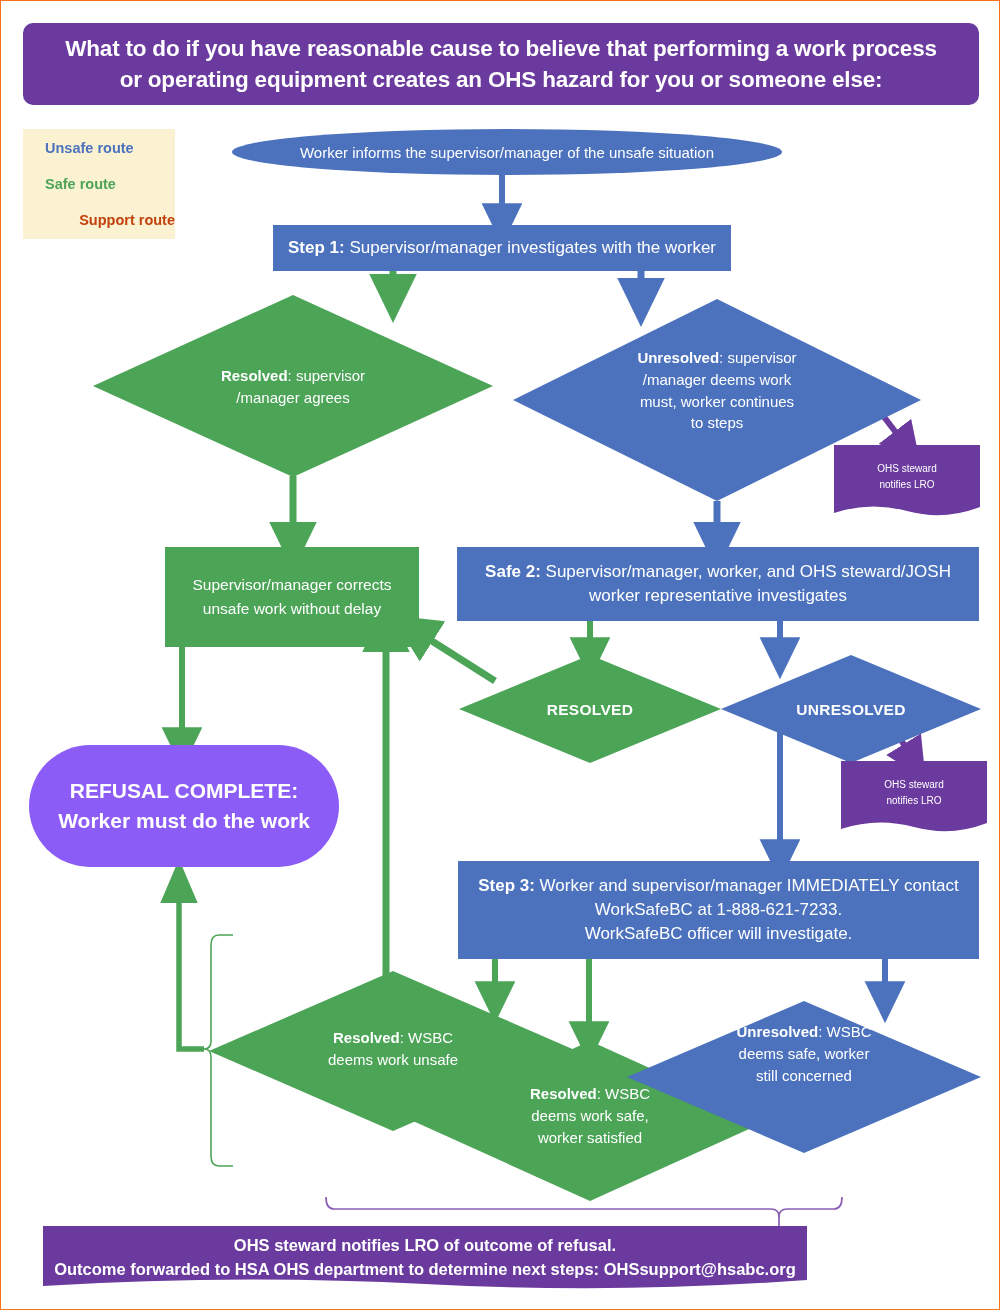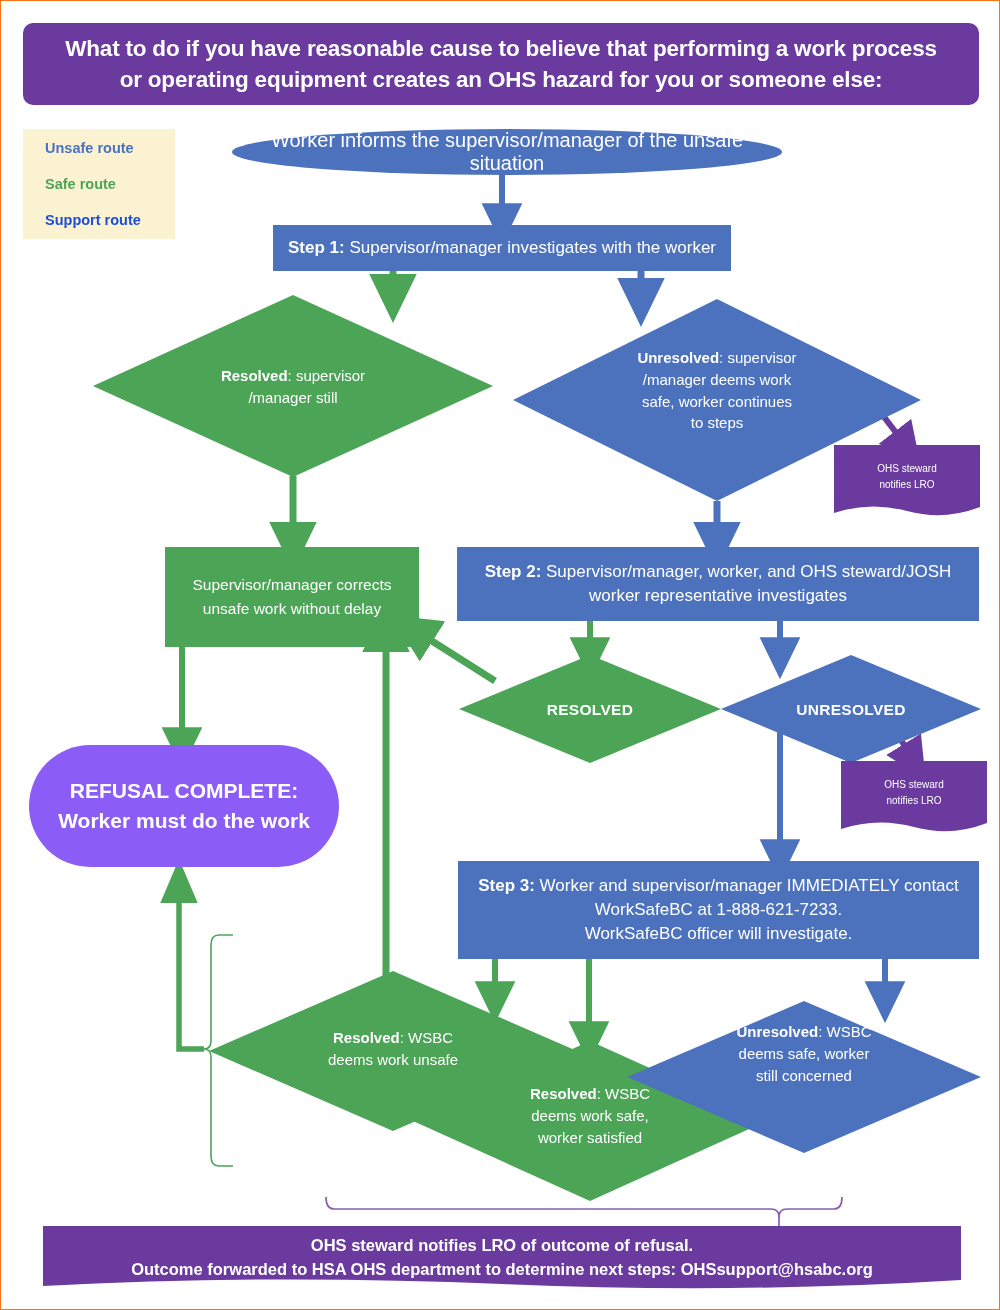--- a/index.html
+++ b/index.html
@@ -26,21 +26,21 @@
     background:#FBF2D2;
     padding:12px 0 12px 22px;
     display:flex;flex-direction:column;justify-content:space-between;
   }
   .legend-item{font-size:14.5px;font-weight:bold;line-height:1;}
   
   .node{
     display:flex;align-items:center;justify-content:center;
     text-align:center;color:#ffffff;
   }
-  .ellipse{background:#4C72BE;border-radius:50%;font-size:20px;}
+  .ellipse{background:#4C72BE;border-radius:50%;font-size:15px;}
   .rect-blue{background:#4C72BE;font-size:17px;line-height:1.4;padding:4px 14px;}
   .rect-green{background:#4CA457;font-size:15.5px;line-height:1.55;padding:4px 14px;}
   .pill-green{background:#8b5cf6;border-radius:70px;font-size:21px;font-weight:bold;line-height:1.45;}
   
   .diamond{position:absolute;text-decoration:underline;}
   .diamond svg{position:absolute;inset:0;width:100%;height:100%;}
   .diamond .dtext{
     position:absolute;left:0;right:0;
     text-align:center;color:#fff;font-size:15px;line-height:1.45;
     z-index:3;
@@ -124,51 +124,51 @@
     <div class="abs banner banner-top" style="left:22px;top:22px;width:956px;height:82px;">
       <div>
         <div>What to do if you have reasonable cause to believe that performing a work process</div>
         <div>or operating equipment creates an OHS hazard for you or someone else:</div>
       </div>
     </div>
 
     <div class="abs legend" style="left:22px;top:128px;width:152px;height:110px;">
       <div class="legend-item" style="color:#4C72BE;">Unsafe route</div>
       <div class="legend-item" style="color:#4CA457;">Safe route</div>
-      <div class="legend-item" style="color:#1d4ed8;">Support route</div>
+      <div class="legend-item" style="color:#c2410c;text-align:right;">Support route</div>
     </div>
 
     <div class="abs node ellipse" style="left:231px;top:128px;width:550px;height:46px;">
       <span>Worker informs the supervisor/manager of the unsafe situation</span>
     </div>
 
     <div class="abs node rect-blue" style="left:272px;top:224px;width:458px;height:46px;">
       <span>
         <b class="w">Step 1:</b><span> Supervisor/manager investigates with the worker</span>
       </span>
     </div>
 
     <div class="diamond" style="left:92px;top:294px;width:400px;height:182px;">
       <svg viewBox="0 0 400 182" preserveAspectRatio="none">
           <polygon points="200,0 400,91 200,182 0,91" fill="#4CA457"></polygon>
         </svg>
       <div class="dtext" style="top:70px;">
         <b class="w">Resolved</b><span>: supervisor</span><br>
-        <span>/manager still</span>
+        <span>/manager agrees</span>
       </div>
     </div>
 
     <div class="diamond" style="left:512px;top:298px;width:408px;height:202px;">
       <svg viewBox="0 0 408 202" preserveAspectRatio="none">
           <polygon points="204,0 408,101 204,202 0,101" fill="#4C72BE"></polygon>
         </svg>
       <div class="dtext" style="top:48px;">
         <b class="w">Unresolved</b><span>: supervisor</span><br>
         <span>/manager deems work</span><br>
-        <span>safe, worker continues</span><br>
+        <span>must, worker continues</span><br>
         <span>to steps</span>
       </div>
     </div>
 
     <div class="docshape" style="left:833px;top:444px;width:146px;height:72px;">
       <svg viewBox="0 0 146 72" preserveAspectRatio="none">
         <path d="M0,0 L146,0 L146,62 Q110,76 73,66 Q36,56 0,68 Z" fill="#6B3A9E"></path>
       </svg>
       <div class="dtxt">
         <span>OHS steward</span><br>
@@ -178,21 +178,21 @@
 
     <div class="abs node rect-green" style="left:164px;top:546px;width:254px;height:100px;">
       <span>
         <span>Supervisor/manager corrects</span><br>
         <span>unsafe work without delay</span>
       </span>
     </div>
 
     <div class="abs node rect-blue" style="left:456px;top:546px;width:522px;height:74px;">
       <span>
-        <b class="w">Step 2:</b><span> Supervisor/manager, worker, and OHS steward/JOSH</span><br>
+        <b class="w">Safe 2:</b><span> Supervisor/manager, worker, and OHS steward/JOSH</span><br>
         <span>worker representative investigates</span>
       </span>
     </div>
 
     <div class="diamond" style="left:458px;top:654px;width:262px;height:108px;">
       <svg viewBox="0 0 262 108" preserveAspectRatio="none">
           <polygon points="131,0 262,54 131,108 0,54" fill="#4CA457"></polygon>
         </svg>
       <div class="dtext big" style="top:44px;">
         <span>RESOLVED</span>
@@ -258,21 +258,21 @@
       <svg viewBox="0 0 354 152" preserveAspectRatio="none">
           <polygon points="177,0 354,76 177,152 0,76" fill="#4C72BE"></polygon>
         </svg>
       <div class="dtext" style="top:20px;">
         <b class="w">Unresolved</b><span>: WSBC</span><br>
         <span>deems safe, worker</span><br>
         <span>still concerned</span>
       </div>
     </div>
 
-    <div class="abs" style="left:42px;top:1225px;width:918px;height:64px;">
+    <div class="abs" style="left:42px;top:1225px;width:764px;height:64px;">
       <svg style="position:absolute;inset:0;width:100%;height:100%;" viewBox="0 0 918 64" preserveAspectRatio="none">
         <path d="M0,0 L918,0 L918,54 Q690,68 459,58 Q229,48 0,60 Z" fill="#6B3A9E"></path>
       </svg>
       <div style="position:absolute;left:0;right:0;top:8px;text-align:center;color:#fff;font-weight:bold;font-size:16.5px;line-height:1.45;">
         <div>OHS steward notifies LRO of outcome of refusal.</div>
         <div>Outcome forwarded to HSA OHS department to determine next steps: OHSsupport@hsabc.org</div>
       </div>
     </div>
 
   </div>

